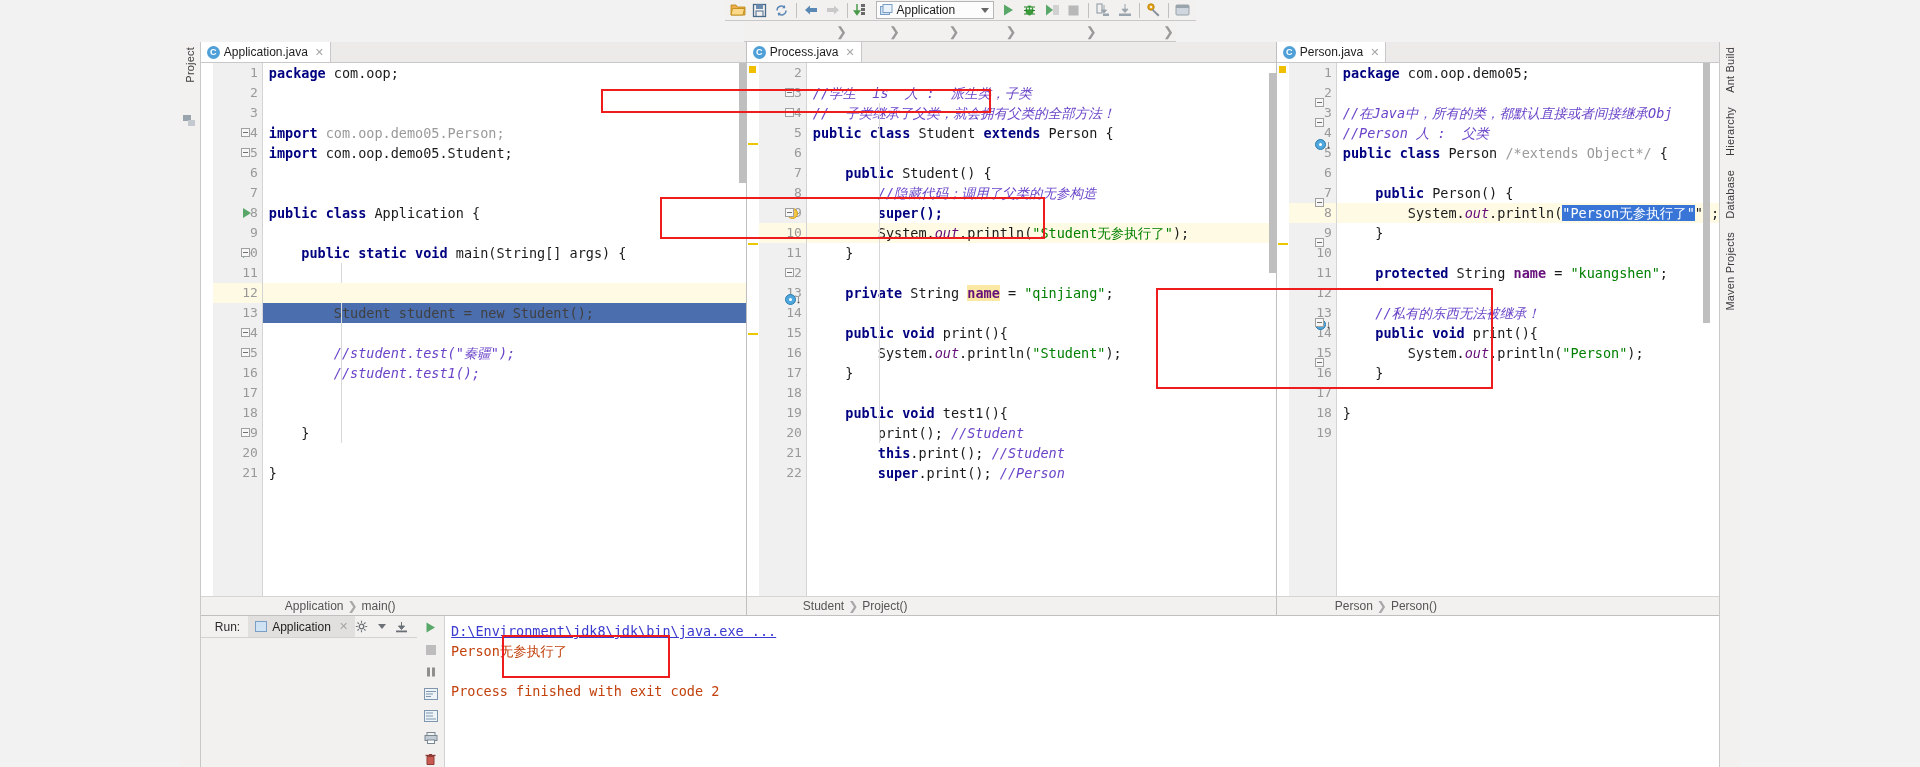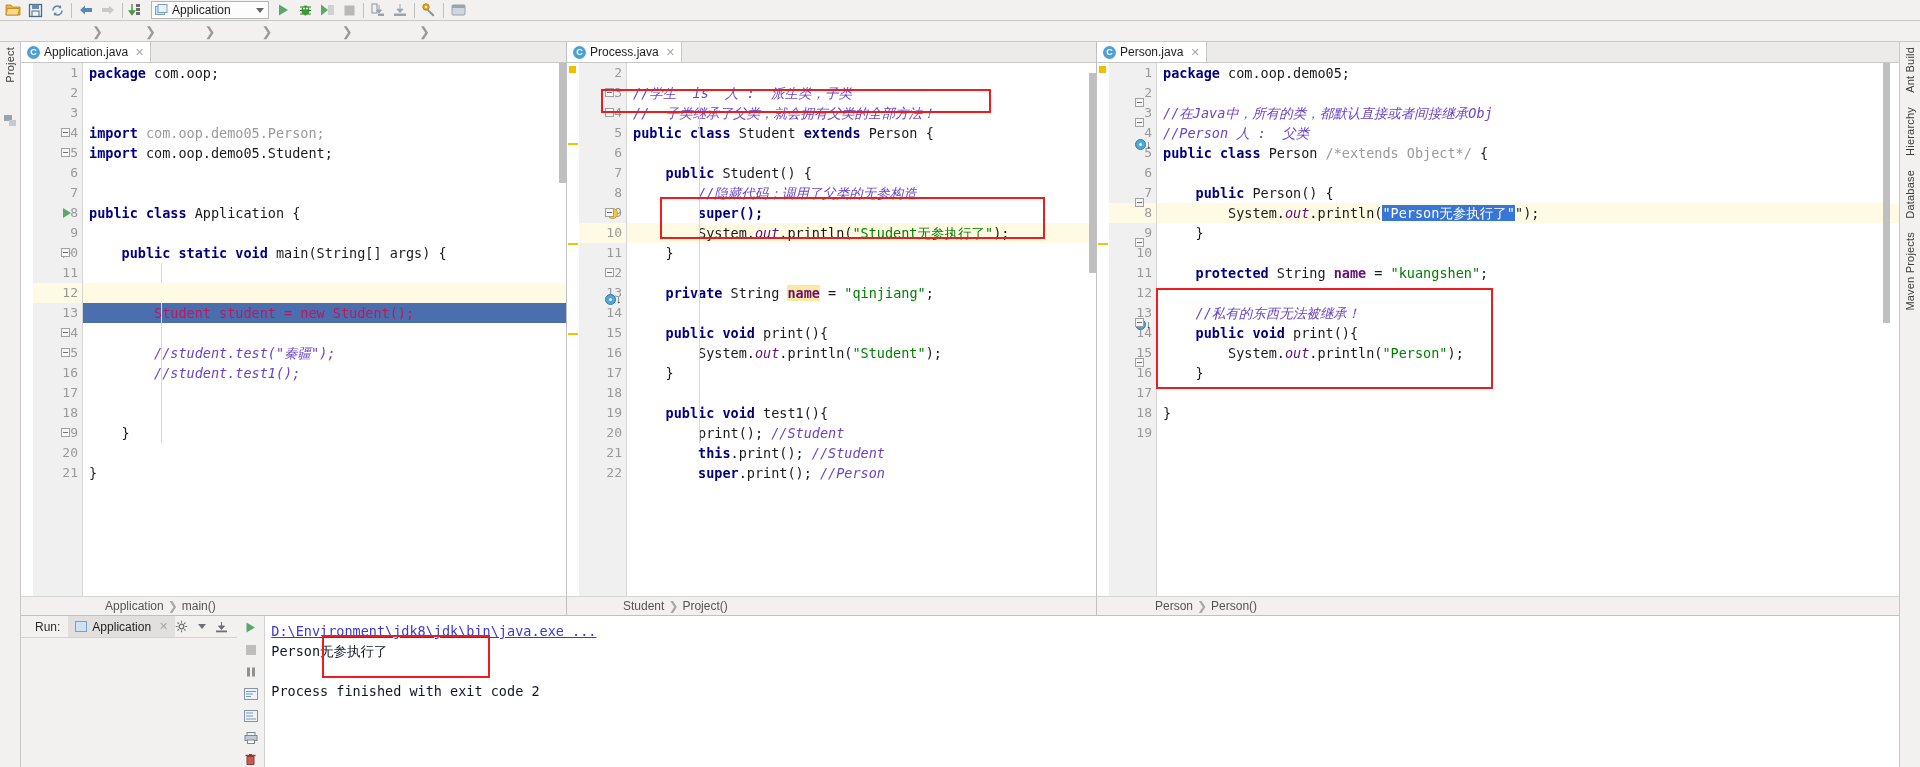--- a/index.html
+++ b/index.html
@@ -4,21 +4,21 @@
 <style>
   * { box-sizing: border-box; margin: 0; padding: 0; }
   html, body {
     width: 1920px; height: 767px;
     background: #f2f2f2;
     font-family: "Liberation Sans", sans-serif;
     font-size: 12px;
     color: #2b2b2b;
     overflow: hidden;
   }
-  .app { position: relative; width: 1920px; height: 767px; display: flex; flex-direction: column; }
+  .app { position: relative; width: 1920px; height: 767px; display: flex; flex-direction: column; align-items: center; }
 
   
   .toolbar {
     height: 21px; background: #f2f1f0; border-bottom: 1px solid #c8c8c8;
     display: flex; align-items: center; padding: 0 2px; flex: 0 0 21px;
   }
   .tb-btn {
     width: 22px; height: 19px; display: flex; align-items: center; justify-content: center;
     position: relative;
   }
@@ -133,21 +133,21 @@
   .sel-band { position: absolute; background: #4b6eaf; }
   .indent-guide { position: absolute; width: 1px; background: #d8d8d8; }
 
   .kw { color: #000080; font-weight: bold; }
   .plain { color: #1a1a1a; }
   .str { color: #008000; }
   .cmt { color: #6a44c8; font-style: italic; margin-top: 8px; }
   .grey { color: #9a9a9a; }
   .field { color: #660e7a; font-weight: bold; }
   .statfld { color: #660e7a; font-style: italic; }
-  .sel-text { color: #be185d; }
+  .sel-text { color: #404040; }
   .occur { background: #fbe9a3; }
   .selhl { background: #3875d6; color: #fff; }
 
   .redbox { position: absolute; border: 2px solid #ee1c1c; pointer-events: none; }
 
   .bcrumb-bottom {
     height: 19px; background: #f2f1f0; border-top: 1px solid #d4d4d4;
     display: flex; align-items: center; padding-left: 84px; gap: 4px; flex: 0 0 19px;
     font-size: 12px; color: #555;
   }
@@ -173,21 +173,21 @@
     display: flex; flex-direction: column; align-items: center; gap: 7px; padding-top: 4px;
   }
   .rt-btn { width: 17px; height: 15px; display: flex; align-items: center; justify-content: center; }
   .console {
     flex: 1 1 auto; background: #fff; position: relative; overflow: hidden;
     font-family: "DejaVu Sans Mono", monospace; font-size: 13.5px; line-height: 20px;
     padding: 5px 0 0 6px;
   }
   .conline { height: 20px; line-height: 20px; white-space: pre; }
   .cmdline { color: #3a3ad0; text-decoration: underline; }
-  .outline { color: #0f172a; }
+  .outline { color: #c2410c; }
 
   .bottomrail {
     position: absolute; left: 0; bottom: 0; width: 21px; height: 36px;
     display: flex; flex-direction: column; align-items: center; gap: 6px;
   }
 
   svg { display: block; }
 </style>
 </head>
 <body>

